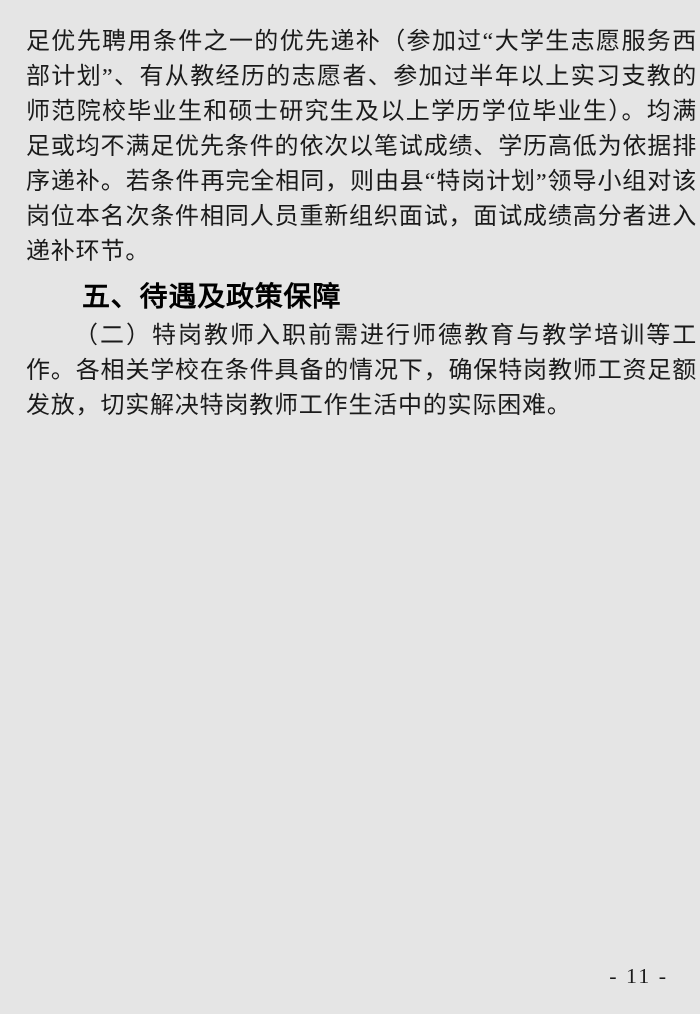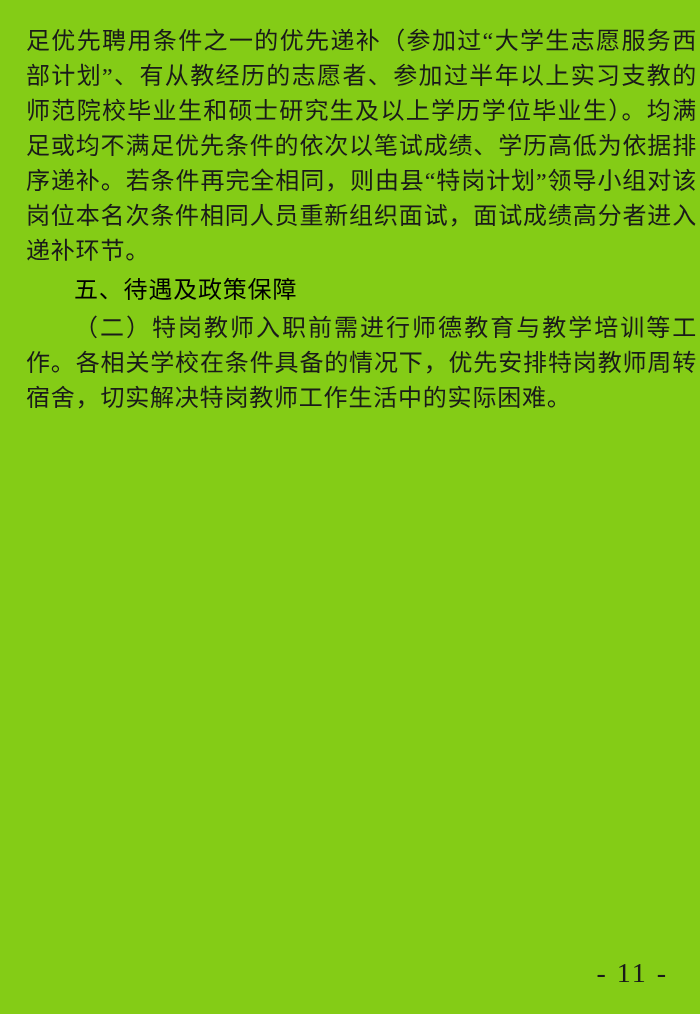--- a/index.html
+++ b/index.html
@@ -5,21 +5,21 @@
   * { margin: 0; padding: 0; box-sizing: border-box; }
 
   html, body {
     background: #ffffff;
   }
 
   .page {
     position: relative;
     width: 700px;
     height: 1014px;
-    background: #84cc16;
+    background: #e5e5e5;
     overflow: hidden;
     font-family: "Liberation Serif", "DejaVu Serif", serif;
     color: #1a1a1a;
   }
 
   .content {
     position: absolute;
     left: 26px;
     top: 24px;
     width: 671px;
@@ -37,48 +37,48 @@
   .para.indent {
     text-indent: 2em;
   }
 
   .para.spaced {
     margin-top: 4px;
   }
 
   .section-heading {
     font-family: "Liberation Sans", "DejaVu Sans", sans-serif;
-    font-weight: 400;
+    font-weight: 700;
     color: #000000;
-    font-size: 24px;
+    font-size: 28px;
     line-height: 35px;
     letter-spacing: 0.8px;
     text-indent: 2em;
-    margin-top: 3px;
+    margin-top: 10px;
   }
 
   .page-number {
     position: absolute;
     right: 32px;
     bottom: 25px;
     font-family: "Liberation Serif", "DejaVu Serif", serif;
-    font-size: 28px;
+    font-size: 22px;
     letter-spacing: 2px;
     color: #1a1a1a;
     white-space: nowrap;
   }
 </style>
 </head>
 <body>
 
 <div class="page">
   <div class="content">
     <p class="para">足优先聘用条件之一的优先递补（参加过“大学生志愿服务西部计划”、有从教经历的志愿者、参加过半年以上实习支教的师范院校毕业生和硕士研究生及以上学历学位毕业生）。均满足或均不满足优先条件的依次以笔试成绩、学历高低为依据排序递补。若条件再完全相同，则由县“特岗计划”领导小组对该岗位本名次条件相同人员重新组织面试，面试成绩高分者进入递补环节。</p>
 
     <h2 class="section-heading">五、待遇及政策保障</h2>
 
 
-    <p class="para indent spaced">（二）特岗教师入职前需进行师德教育与教学培训等工作。各相关学校在条件具备的情况下，优先安排特岗教师周转宿舍，切实解决特岗教师工作生活中的实际困难。</p>
+    <p class="para indent spaced">（二）特岗教师入职前需进行师德教育与教学培训等工作。各相关学校在条件具备的情况下，确保特岗教师工资足额发放，切实解决特岗教师工作生活中的实际困难。</p>
 
   </div>
 
   <div class="page-number">- 11 -</div>
 </div>
 
 </body></html>

